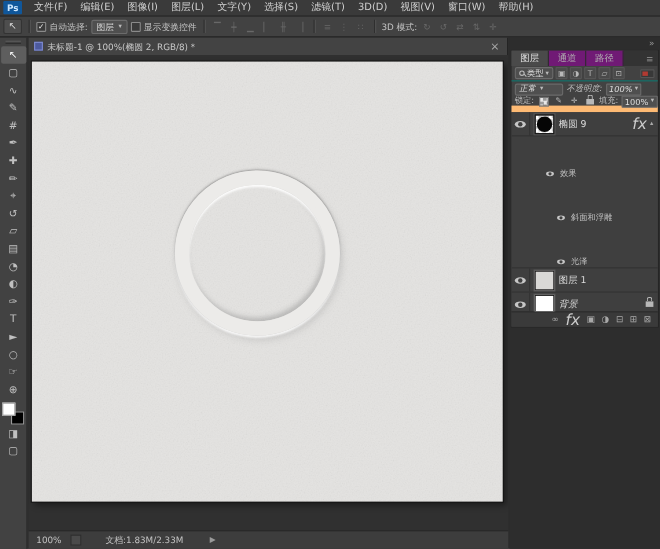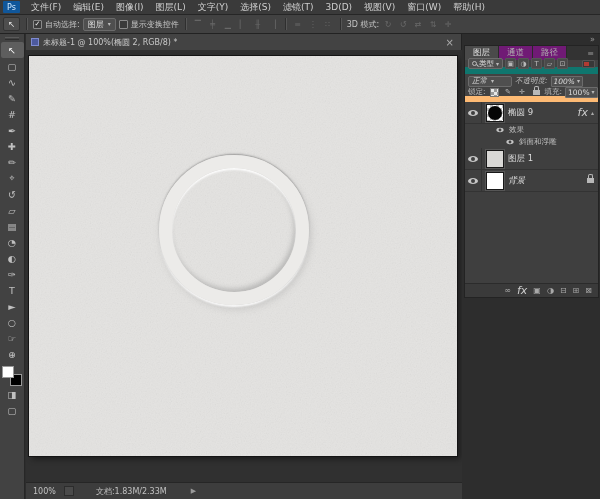--- a/index.html
+++ b/index.html
@@ -1,21 +1,21 @@
 <!DOCTYPE html>
 <html><head>
 <meta charset="utf-8">
 <style>
   *{box-sizing:border-box;margin:0;padding:0;}
   html,body{width:600px;height:499px;}
   body{background:#2d2d2d;font-family:"DejaVu Sans","Liberation Sans",sans-serif;color:#c8c8c8;position:relative;overflow:hidden;}
 
   
   .menubar{position:absolute;top:0;left:0;right:0;height:15px;background:#3a3a3a;border-bottom:1px solid #262626;display:flex;align-items:center;z-index:6;}
-  .ps-logo{width:17px;height:12px;margin:0 5px 0 3px;background:#10579b;color:#cfe8ff;font-size:8px;font-weight:normal;display:flex;align-items:center;justify-content:center;border-radius:1px;}
+  .ps-logo{width:17px;height:12px;margin:0 5px 0 3px;background:#10579b;color:#cfe8ff;font-size:8px;font-weight:bold;display:flex;align-items:center;justify-content:center;border-radius:1px;}
   .menu-item{padding:0 6px;font-size:9px;color:#cfcfcf;line-height:15px;white-space:nowrap;}
 
   
   .optionsbar{position:absolute;top:15px;left:0;right:0;height:19px;background:#424242;border-bottom:1px solid #222;display:flex;align-items:center;padding:0 3px;gap:3px;font-size:8px;z-index:5;}
   .ob-tool{width:17px;height:14px;display:flex;align-items:center;justify-content:center;background:#4e4e4e;border:1px solid #333;border-radius:2px;font-size:9px;color:#ddd;}
   .ob-sep{width:1px;height:12px;background:#2f2f2f;box-shadow:1px 0 0 #565656;margin:0 3px;}
   .cb{width:9px;height:9px;border:1px solid #8a8a8a;background:#3a3a3a;display:inline-flex;align-items:center;justify-content:center;font-size:7px;color:#eee;border-radius:1px;line-height:1;}
   .ob-label{color:#c4c4c4;white-space:nowrap;}
   .dd{height:13px;background:#4f4f4f;border:1px solid #6b6b6b;border-radius:2px;display:inline-flex;align-items:center;gap:4px;padding:0 4px;color:#ddd;white-space:nowrap;}
   .chev{font-size:6px;color:#bbb;line-height:1;}
@@ -50,21 +50,21 @@
   .status-arrow{color:#9a9a9a;font-size:7px;margin-left:16px;}
 
   
   .rightpanel{position:absolute;left:463px;top:34px;right:0;bottom:0;background:#2d2d2d;}
   .collapse-strip{height:11px;display:flex;justify-content:flex-end;align-items:center;padding:0 5px;color:#9a9a9a;font-size:8px;}
   .layers-panel{position:absolute;left:1px;right:1px;top:11px;height:253px;background:#424242;border:1px solid #232323;display:flex;flex-direction:column;}
   .panel-tabs{height:14px;background:#333;display:flex;align-items:stretch;flex:none;}
   .ptab{padding:0 8px;font-size:8.5px;color:#b0b0b0;background:#701a75;border-right:1px solid #2a2a2a;display:flex;align-items:center;white-space:nowrap;}
   .ptab.active{background:#4a4a4a;color:#e2e2e2;}
   .pmenu{margin-left:auto;padding:0 4px;color:#999;font-size:8px;display:flex;align-items:center;}
-  .filter-row{height:14px;display:flex;align-items:center;gap:2px;padding:0 3px;border-bottom:7px solid #0f766e;font-size:7.5px;flex:none;}
+  .filter-row{height:14px;display:flex;align-items:center;gap:2px;padding:0 3px;border-bottom:1px solid #0f766e;font-size:7.5px;flex:none;}
   .filter-dd{height:11px;padding:0 3px;gap:2px;font-size:7.5px;}
   .mag{width:5px;height:5px;border:1px solid #bbb;border-radius:50%;position:relative;display:inline-block;flex:none;}
   .mag::after{content:"";position:absolute;width:3px;height:1px;background:#bbb;right:-3px;bottom:-1px;transform:rotate(45deg);}
   .ficon{width:11px;height:11px;display:flex;align-items:center;justify-content:center;border:1px solid #565656;background:#4a4a4a;color:#b8b8b8;font-size:7px;border-radius:1px;flex:none;}
   .toggle{margin-left:auto;width:13px;height:8px;background:#383838;border:1px solid #555;border-radius:1px;position:relative;flex:none;}
   .toggle::after{content:"";position:absolute;left:1px;top:1px;width:5px;height:4px;background:#b23a32;}
   .blend-row{height:14px;display:flex;align-items:center;gap:3px;padding:0 3px;font-size:7.5px;flex:none;font-style:italic;}
   .blend-dd{height:11px;padding:0 3px;font-size:7.5px;min-width:44px;}
   .lbl{color:#bdbdbd;white-space:nowrap;}
   .well{height:11px;background:#4f4f4f;border:1px solid #6b6b6b;border-radius:1px;display:inline-flex;align-items:center;gap:2px;padding:0 2px;font-size:7.5px;color:#ddd;white-space:nowrap;}
@@ -81,23 +81,23 @@
   .thumb{width:18px;height:18px;margin:0 4px;border:1px solid #181818;box-shadow:0 0 0 1px #565656;position:relative;flex:none;}
   .thumb.checker{background:repeating-conic-gradient(#c2c2c2 0 25%,#fff 0 50%) 0 0/6px 6px;}
   .thumb.checker::after{content:"";position:absolute;inset:2px;border:1px solid rgba(140,140,140,0.9);border-radius:50%;}
   .thumb.blackcircle{background:repeating-conic-gradient(#c2c2c2 0 25%,#fff 0 50%) 0 0/6px 6px;}
   .thumb.blackcircle::after{content:"";position:absolute;inset:1px;background:#050505;border-radius:50%;}
   .thumb.gray{background:#d9d8d6;}
   .thumb.white{background:#fff;}
   .lname{color:#ddd;white-space:nowrap;}
   .lname.italic{font-style:italic;}
   .row-right{margin-left:auto;display:flex;align-items:center;gap:3px;padding-right:4px;color:#bbb;}
-  .fx-label{font-style:italic;font-size:11px;color:#ccc;}
+  .fx-label{font-style:italic;font-size:14px;color:#ccc;}
   .caret{font-size:6px;color:#aaa;}
-  .erow{display:flex;align-items:center;height:12px;font-size:7.5px;color:#c0c0c0;flex:none;gap:4px;}
+  .erow{display:flex;align-items:center;height:12px;font-size:7.5px;color:#c0c0c0;flex:none;gap:4px;margin-top:28px;}
   .ind1{width:26px;flex:none;}
   .ind2{width:36px;flex:none;}
   .layer-spacer{flex:1;}
   .panel-bottom{height:14px;background:#3a3a3a;border-top:1px solid #2b2b2b;display:flex;align-items:center;justify-content:flex-end;gap:6px;padding:0 6px;font-size:8px;color:#a8a8a8;flex:none;}
   .pb-icon{line-height:1;}
   .lockicon{width:7px;height:5px;background:#b8b8b8;position:relative;display:inline-block;}
   .lockicon::before{content:"";position:absolute;left:1px;top:-4px;width:3px;height:3px;border:1px solid #b8b8b8;border-bottom:none;border-radius:2px 2px 0 0;}
 </style>
 </head>
 <body>
@@ -285,20 +285,25 @@
         <div class="erow">
           <span class="ind1"></span>
           <span class="eye small"></span>
           <span>效果</span>
         </div>
         <div class="erow">
           <span class="ind2"></span>
           <span class="eye small"></span>
           <span>斜面和浮雕</span>
         </div>
+        <div class="erow" style="border-bottom:1px solid #333;">
+          <span class="ind2"></span>
+          <span class="eye small"></span>
+          <span>光泽</span>
+        </div>
 
         <div class="lrow">
           <span class="eye-cell">
               <span class="eye"></span>
             </span>
           <span class="thumb gray"></span>
           <span class="lname">图层 1</span>
         </div>
 
         <div class="lrow">

